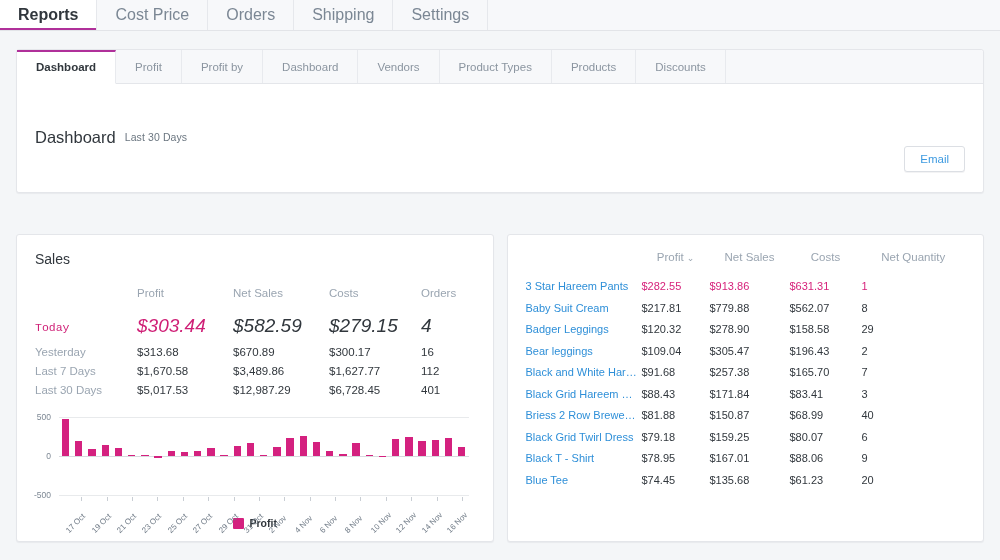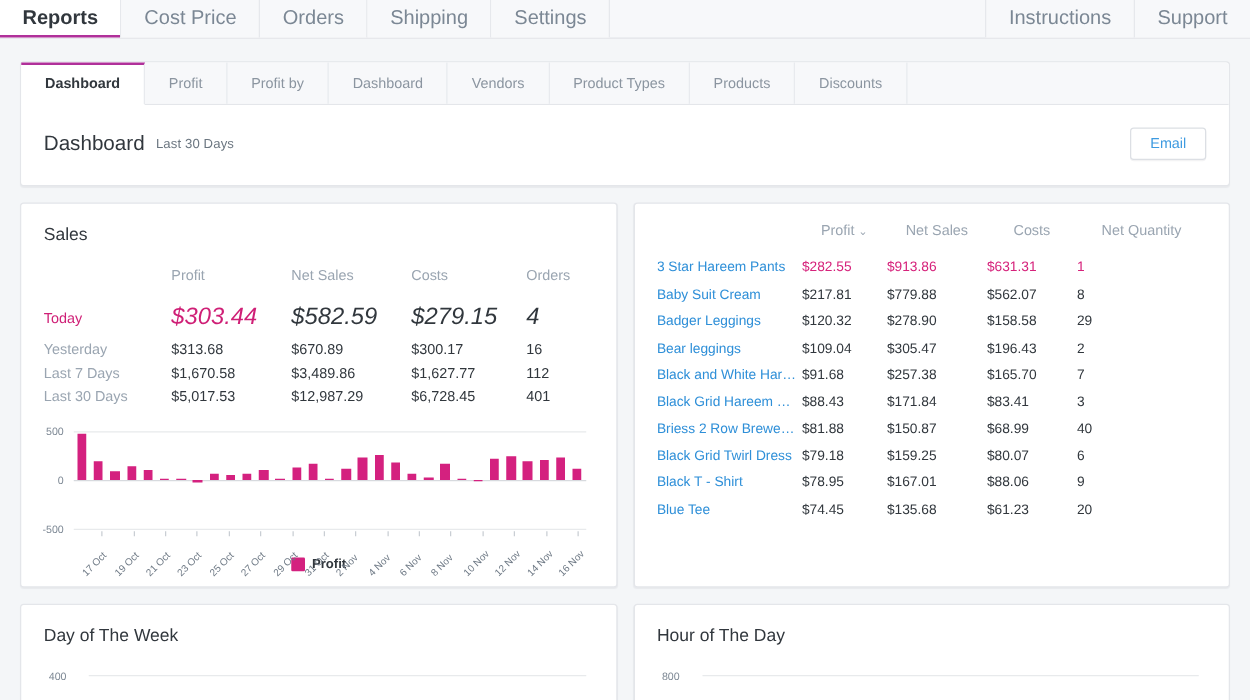--- a/index.html
+++ b/index.html
@@ -83,48 +83,50 @@
   .email-btn {
     margin-left: auto;
     font-size: 11.5px;
     color: #3d9ae0;
     background: #ffffff;
     border: 1px solid #dcdfe4;
     border-radius: 3px;
     padding: 6px 15px;
     cursor: pointer;
     box-shadow: 0 1px 0 rgba(22,29,37,.05);
+    margin-top: 44px;
   }
 
   
   .grid {
     display: grid;
     grid-template-columns: 1fr 1fr;
     gap: 13px;
     padding: 13px 16px 0 16px;
   }
   .card {
     background: #ffffff;
     border: 1px solid #e4e6ea;
     border-radius: 3px;
     box-shadow: 0 1px 1px rgba(22,29,37,.05);
     padding: 16px 18px 12px 18px;
     position: relative;
+    margin-top: 28px;
   }
   .card-title { font-size: 14px; color: #31373d; margin-bottom: 20px; }
 
   
   table { border-collapse: collapse; width: 100%; }
   .sales-tbl th {
     font-size: 11.5px; color: #9aa5b1; font-weight: normal;
     text-align: left; padding-bottom: 16px;
   }
   .sales-tbl td { font-size: 11.5px; color: #31373d; padding-bottom: 7px; }
   .sales-tbl .lbl { color: #9aa5b1; font-size: 11.5px; }
-  .sales-tbl tr.today .lbl { color: #cf1f76; }
+  .sales-tbl tr.today .lbl { color: #cf1f76; font-family: Liberation Mono, monospace; }
   .sales-tbl tr.today td.v { font-size: 19px; color: #31373d; padding-bottom: 9px; font-style: italic; }
   .sales-tbl tr.today td.v.hi { color: #cf1f76; }
   .c-profit { width: 96px; }
   .c-net { width: 96px; }
   .c-cost { width: 92px; }
 
   
   .prod-tbl th {
     font-size: 11.5px; color: #9aa5b1; font-weight: normal;
     text-align: center; padding-bottom: 17px;
@@ -177,24 +179,20 @@
 </head>
 <body>
 
 <div class="topnav">
   <div class="topnav-left" id="topnav-left">
       <div class="topnav-item active">Reports</div>
       <div class="topnav-item">Cost Price</div>
       <div class="topnav-item">Orders</div>
       <div class="topnav-item">Shipping</div>
       <div class="topnav-item">Settings</div>
-    </div>
-  <div class="topnav-right" id="topnav-right">
-      <div class="topnav-item">Instructions</div>
-      <div class="topnav-item">Support</div>
     </div>
 </div>
 
 <div class="subtab-wrap">
   <div class="subtabs" id="subtabs">
       <div class="subtab active">Dashboard</div>
       <div class="subtab">Profit</div>
       <div class="subtab">Profit by</div>
       <div class="subtab">Dashboard</div>
       <div class="subtab">Vendors</div>

